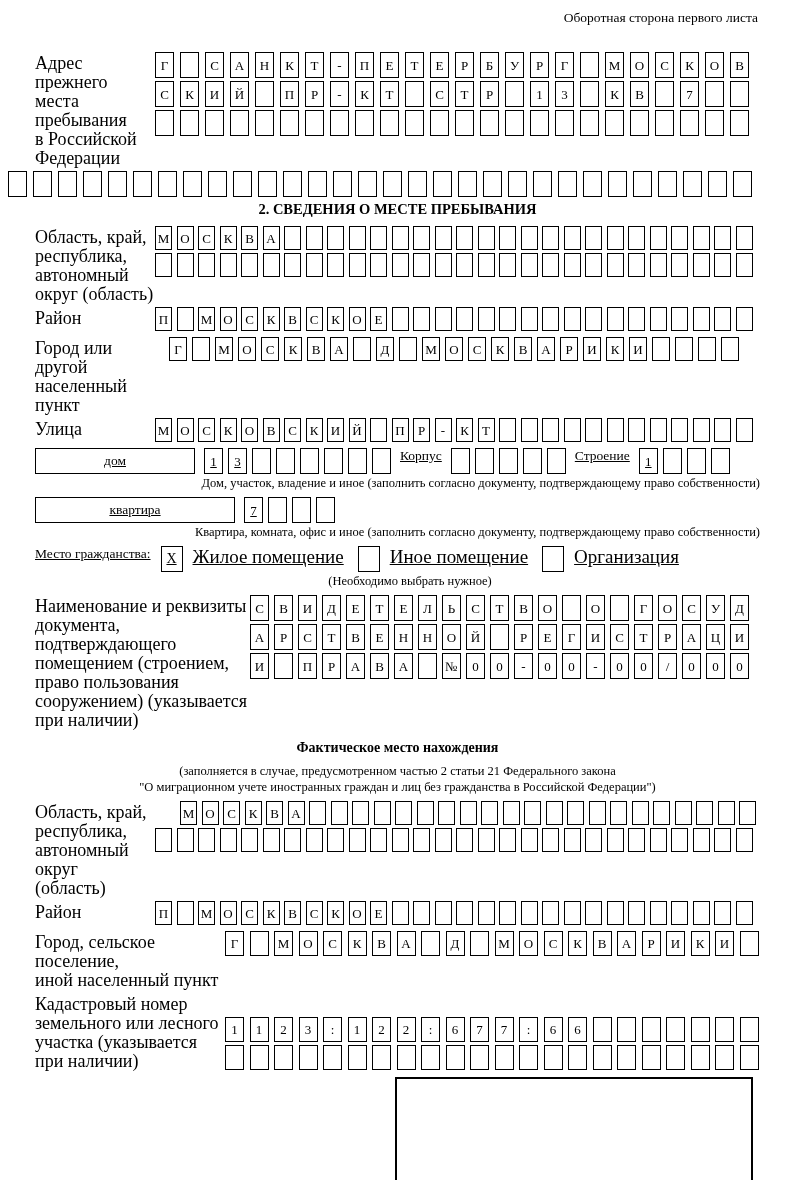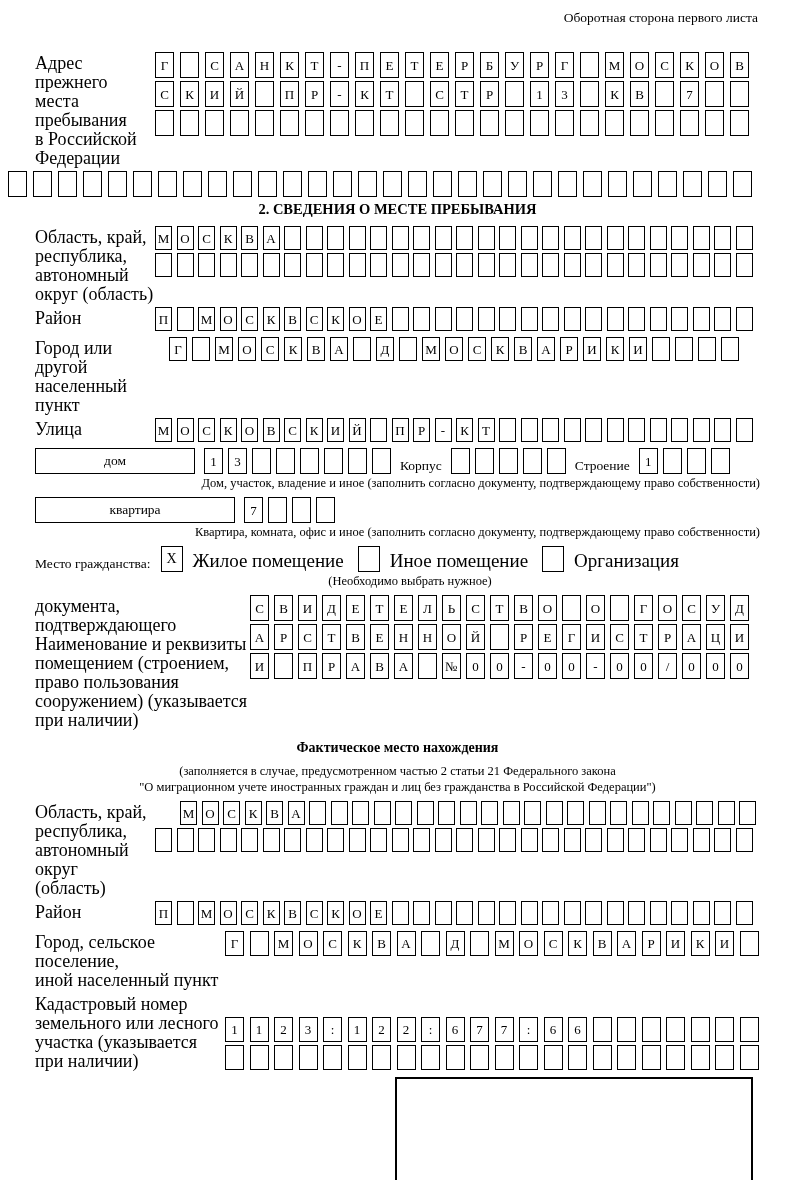--- a/index.html
+++ b/index.html
@@ -27,21 +27,21 @@
   .row5{gap:5px;}    .row5 .cell{width:19px;height:26px;}
   .row4{gap:5px;}    .row4 .cell{width:19px;height:26px;}
   .indent25{margin-left:25px;}
 
   .fullrow-wrap{margin-left:-27px;margin-bottom:4px;}
   .note{font-size:12.5px;text-align:center;margin-bottom:6px;}
   .note-left{font-size:12.5px;text-align:right;margin:2px 0 6px 0;}
   .sect-title{font-size:14.5px;font-weight:bold;text-align:center;margin:4px 0 8px 0;}
   .sub-title{font-size:14px;font-weight:bold;text-align:center;margin:10px 0 8px 0;font-family:Liberation Serif, serif;}
 
-  .inline-row{display:flex;align-items:flex-end;margin-bottom:2px;}
+  .inline-row{display:flex;align-items:flex-start;margin-bottom:2px;text-decoration:underline;}
   .inbox{box-sizing:border-box;border:1.6px solid #000;height:26px;display:flex;
          align-items:center;justify-content:center;font-size:13.5px;}
   .inbox-dom{width:160px;margin-right:9px;}
   .inbox-kv{width:200px;margin-right:9px;}
   .ilab{font-size:13.5px;margin:0 9px;}
   .chk{box-sizing:border-box;border:1.6px solid #000;width:22px;height:26px;flex:none;
        display:flex;align-items:center;justify-content:center;font-size:14px;}
   .opt-label{font-size:19px;margin:0 14px 0 10px;}
   .choose-note{font-size:12.5px;text-align:center;width:430px;margin:1px 0 6px 160px;}
 
@@ -407,22 +407,22 @@
     <div class="opt-label">Жилое помещение</div>
     <div class="chk"></div>
     <div class="opt-label">Иное помещение</div>
     <div class="chk"></div>
     <div class="opt-label">Организация</div>
   </div>
   <div class="choose-note">(Необходимо выбрать нужное)</div>
 
   <div class="field">
     <div class="lab lab-wide">
+      <div>Наименование и реквизиты</div>
       <div>документа, подтверждающего</div>
-      <div>Наименование и реквизиты</div>
       <div>помещением (строением,</div>
       <div>право пользования</div>
       <div>сооружением) (указывается</div>
       <div>при наличии)</div>
     </div>
     <div class="rows">
       <div class="cells row21">
           <span class="cell">С</span>
           <span class="cell">В</span>
           <span class="cell">И</span>

